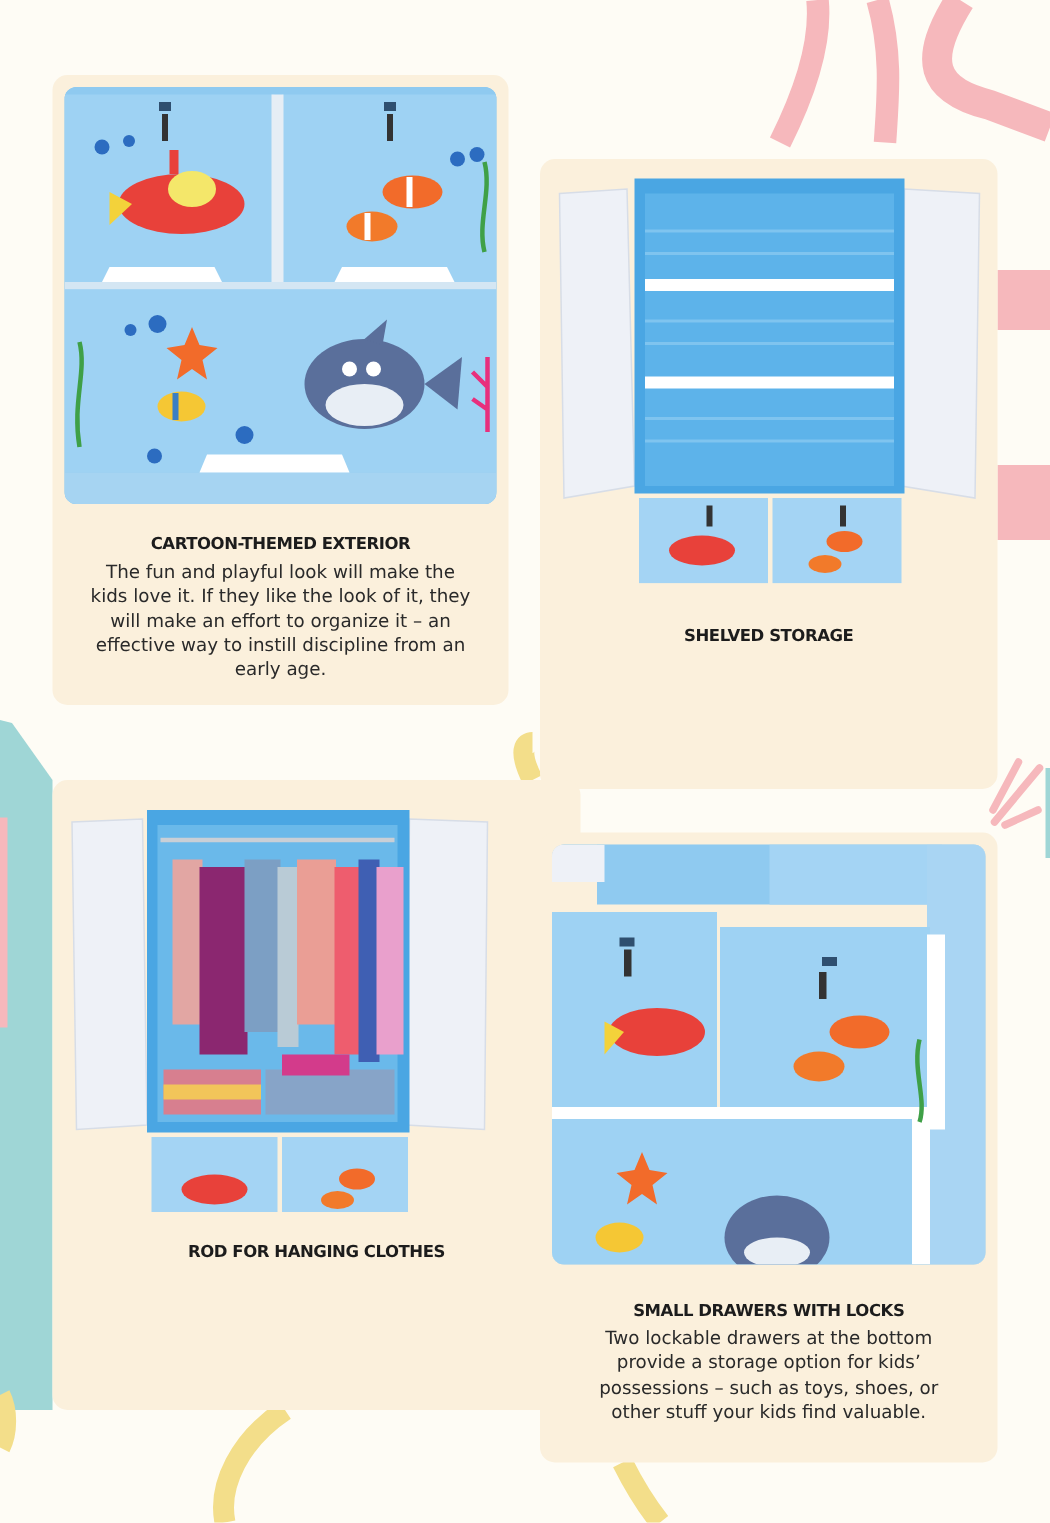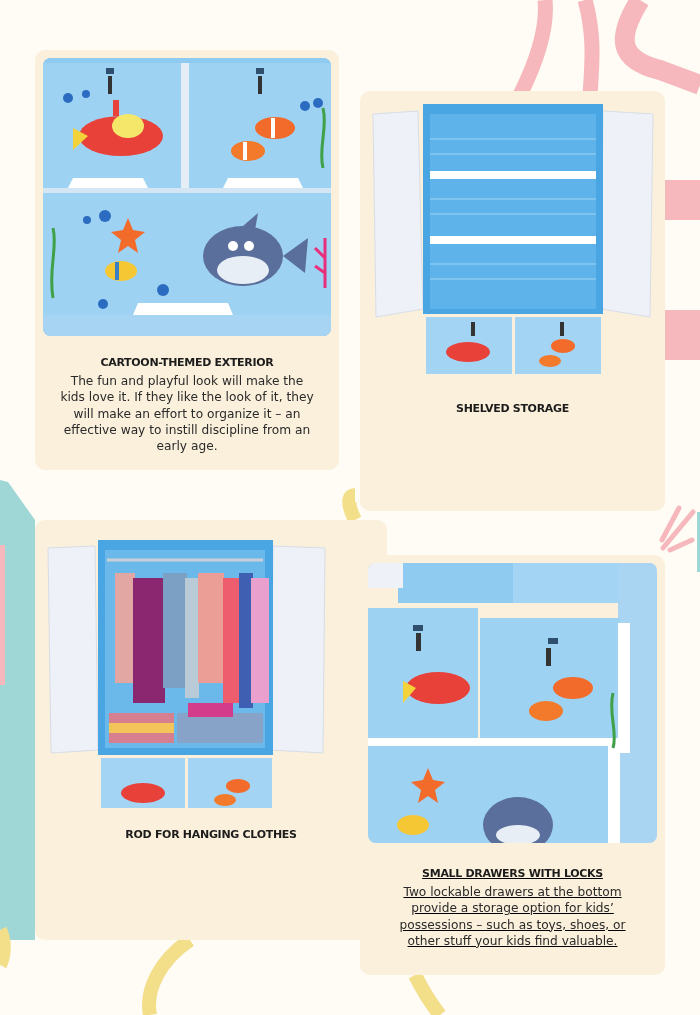--- a/index.html
+++ b/index.html
@@ -17,26 +17,26 @@
   .card h2 {
     font-family: "DejaVu Sans", sans-serif; font-weight: bold; font-size: 11px;
     color: #1c1c1c; text-align: center; letter-spacing: -0.3px; margin-top: 20px;
   }
   .card p {
     font-family: "DejaVu Sans", sans-serif; font-size: 12.2px; line-height: 16.3px;
     color: #2a2a2a; text-align: center; margin-top: 4px; padding: 0 14px;
   }
   .c1 { left: 35px; top: 50px; width: 304px; height: 420px; }
   .c1 .photo { height: 278px; }
-  .c2 { left: 360px; top: 91px; width: 305px; height: 420px; }
+  .c2 { left: 360px; top: 106px; width: 305px; height: 420px; }
   .c2 .photo { height: 275px; background: transparent; }
   .c2 h2 { margin-top: 28px; }
   .c3 { left: 35px; top: 520px; width: 352px; height: 420px; }
   .c3 .photo { height: 280px; background: transparent; }
-  .c4 { left: 360px; top: 555px; width: 305px; height: 420px; text-decoration: underline; }
+  .c4 { left: 360px; top: 555px; width: 305px; height: 420px; }
   .c4 .photo { height: 280px; }
   .c4 h2 { margin-top: 24px; }
   svg { display: block; }
 </style>
 </head>
 <body>
 
 <svg class="deco" viewBox="0 0 700 1015">
   <g fill="none" stroke="#f6b8bc" stroke-width="15" stroke-linecap="butt">
     <path d="M545 0 C 548 30, 535 65, 520 95"></path>

